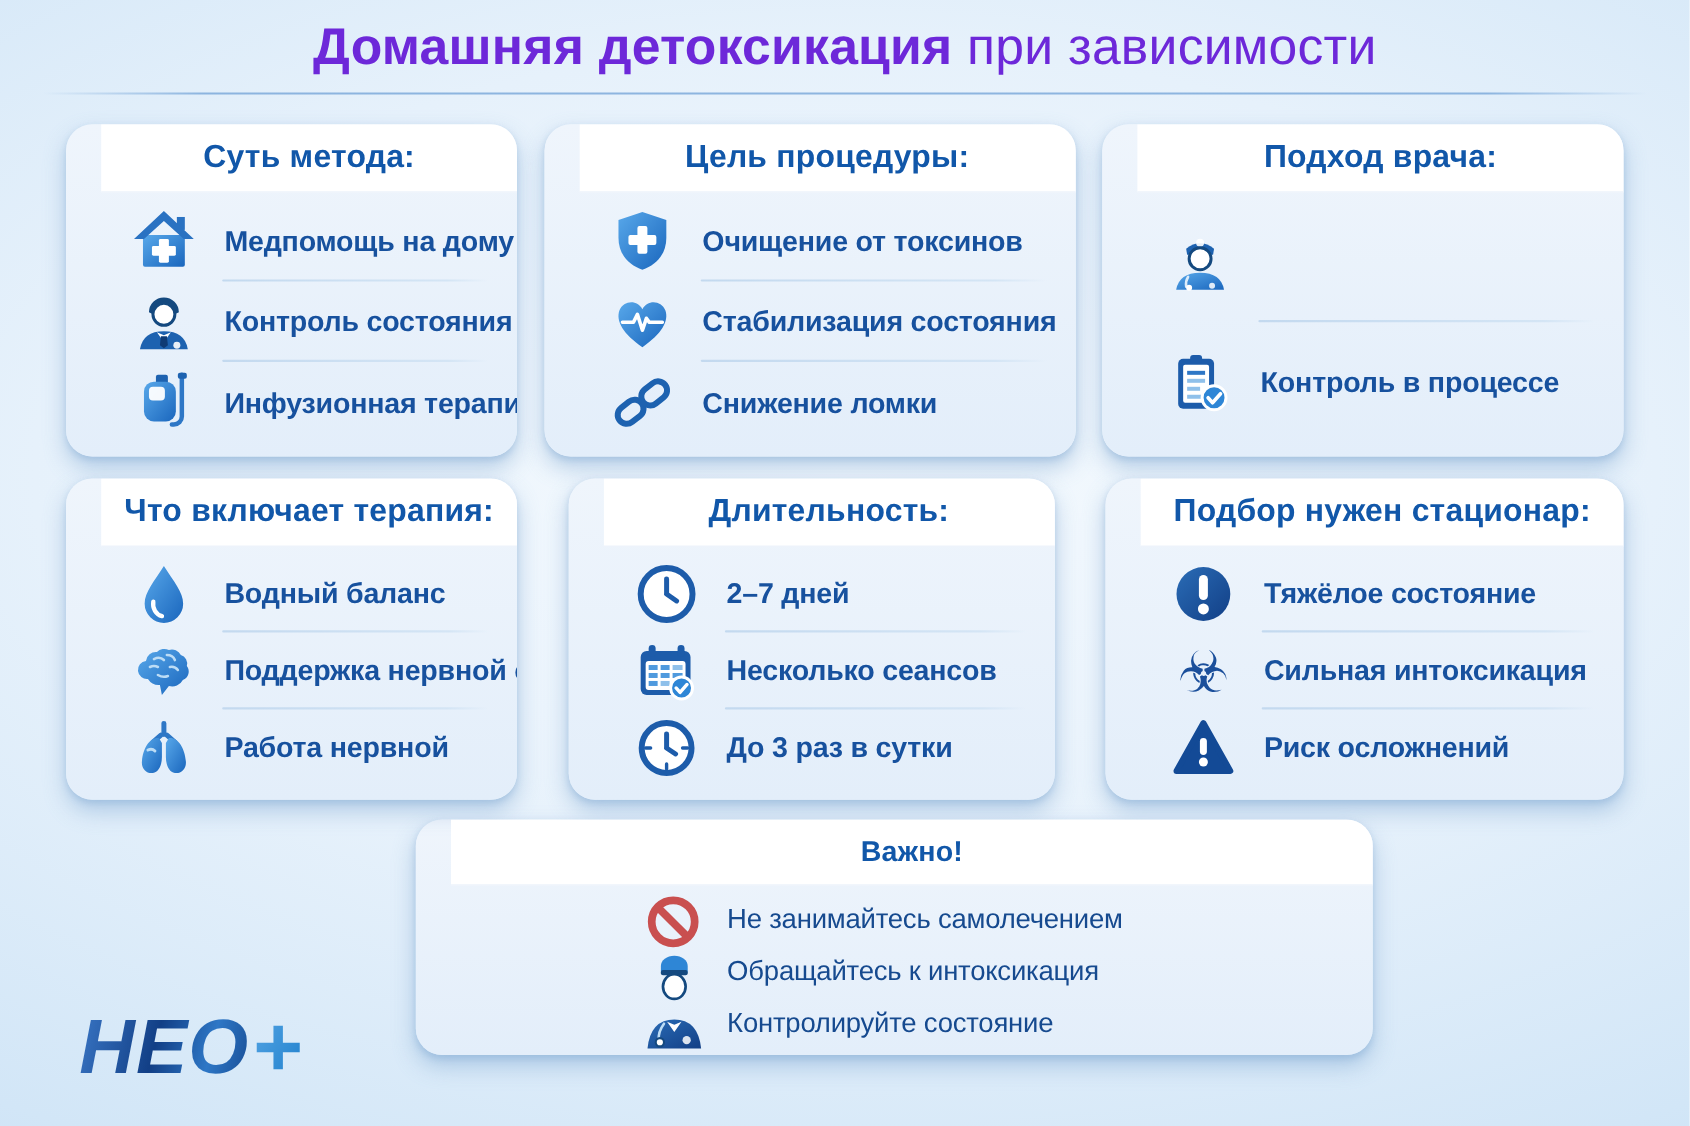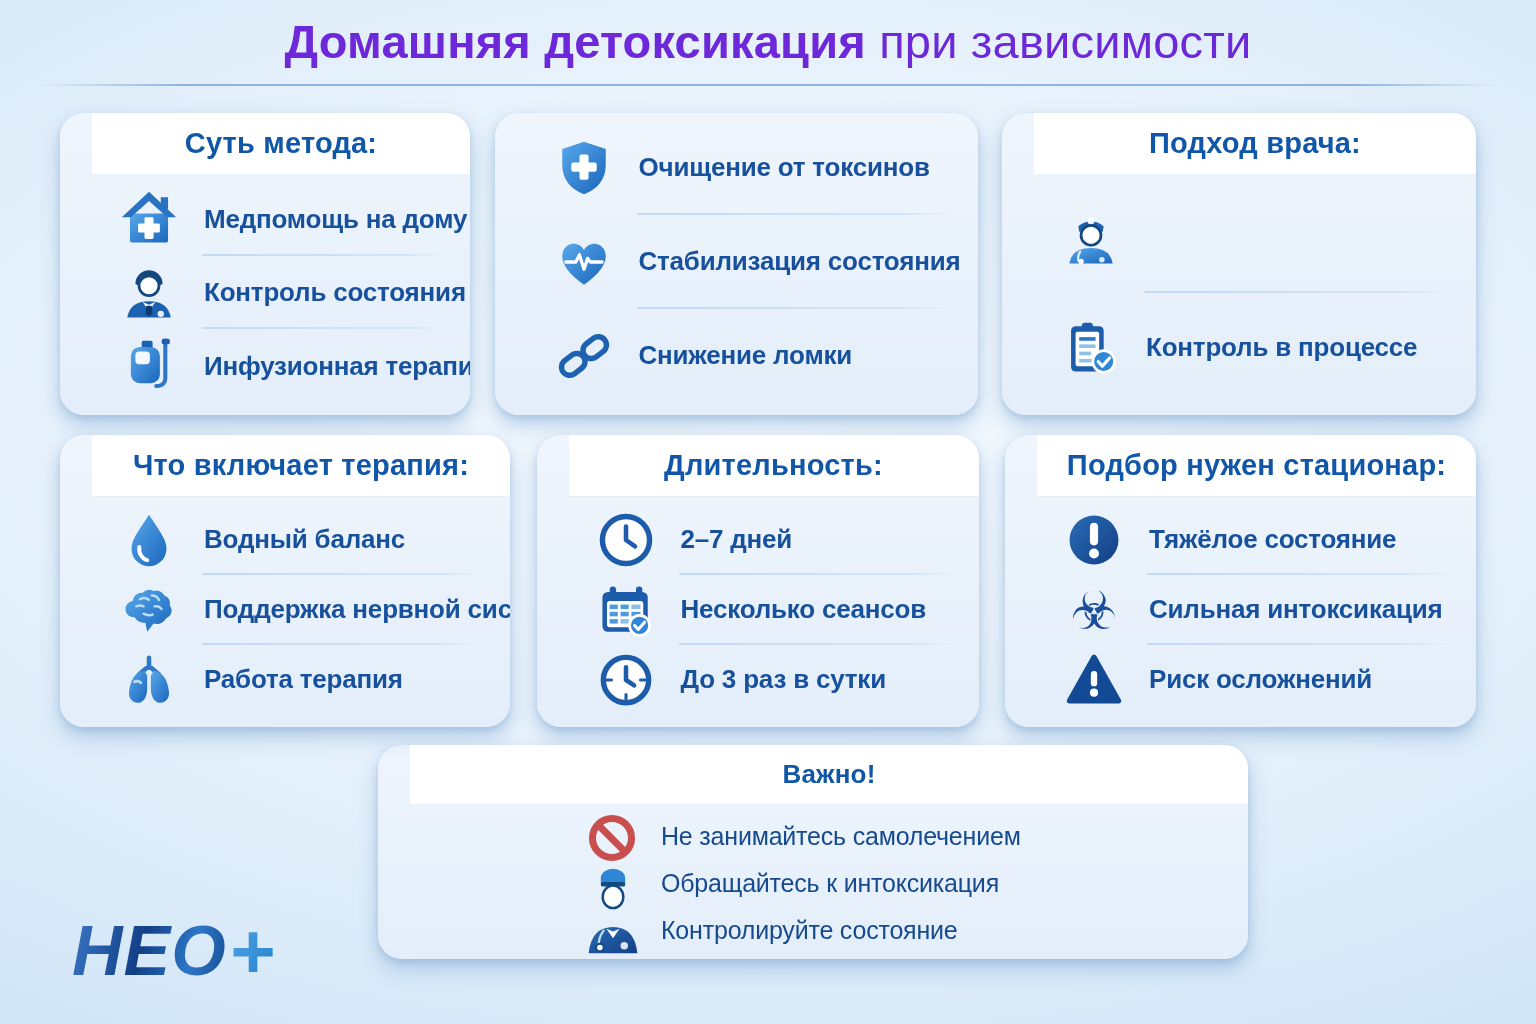--- a/index.html
+++ b/index.html
@@ -28,21 +28,21 @@
 
   .card {
     background:linear-gradient(180deg,#eff5fc 0%,#e3eefa 100%);
     border-radius:24px; overflow:hidden;
     box-shadow:0 10px 20px rgba(112,157,205,.45), 0 3px 6px rgba(112,157,205,.28);
     display:flex; flex-direction:column;padding-left:32px;
   }
   .row1 .card { height:302px; }
   .row2 .card { height:292px; }
   .w1{width:410px} .w2{width:483px} .w3{width:474px}
-  .w4{width:450px} .w5{width:442px} .w6{width:471px}
+  .w4{width:410px} .w5{width:442px} .w6{width:471px}
 
   .card-h {
     margin:0; flex:none; height:62px; background:#ffffff;
     display:flex; align-items:center; justify-content:center;
     font-size:29px; font-weight:700; color:#1157a9; letter-spacing:.2px;
     border-bottom:1px solid #e8f0fa;
   }
   .card-b { flex:1; display:flex; flex-direction:column; padding:8px 24px 12px 26px; }
   .item { flex:1; display:flex; align-items:center; gap:24px; position:relative; }
   .item:not(:last-child)::after {
@@ -137,20 +137,21 @@
                 <path d="M50,4 v42 a8,8 0 0 1 -8,8 h-2" fill="none" stroke="#2e77c6" stroke-width="4.5" stroke-linecap="round"></path>
                 <rect x="46" y="2" width="9" height="6" rx="2" fill="#1d62b0"></rect>
               </svg>
             </span>
             <span class="lbl">Инфузионная терапия</span>
           </div>
         </div>
       </section>
 
       <section class="card w2">
+        <h2 class="card-h">Цель процедуры:</h2>
         <div class="card-b">
           <div class="item">
             <span class="ic">
               <svg viewBox="0 0 64 64" width="58" height="58">
                 <path d="M32,3 L56,11 V29 C56,45 46,56 32,61 C18,56 8,45 8,29 V11 Z" fill="url(#gB)"></path>
                 <rect x="27" y="17" width="10" height="28" rx="2" fill="#fff"></rect>
                 <rect x="18" y="26" width="28" height="10" rx="2" fill="#fff"></rect>
               </svg>
             </span>
             <span class="lbl">Очищение от токсинов</span>
@@ -240,21 +241,21 @@
           <div class="item">
             <span class="ic">
               <svg viewBox="0 0 64 64" width="58" height="58">
                 <rect x="29.5" y="5" width="5" height="16" rx="2.5" fill="#2e77c6"></rect>
                 <path d="M29,19 l-8,7 M35,19 l8,7" stroke="#2e77c6" stroke-width="5" stroke-linecap="round"></path>
                 <path d="M27,22 c-9,-1 -16,10 -17,23 c-1,8 5,13 11,12 c6,-1 9,-8 9,-16 l0,-14 z" fill="url(#gB)"></path>
                 <path d="M37,22 c9,-1 16,10 17,23 c1,8 -5,13 -11,12 c-6,-1 -9,-8 -9,-16 l0,-14 z" fill="url(#gB)"></path>
                 <path d="M16,34 q4,-2 7,1" stroke="#bcdcf5" stroke-width="3" fill="none" stroke-linecap="round"></path>
               </svg>
             </span>
-            <span class="lbl">Работа терапия</span>
+            <span class="lbl">Работа нервной</span>
           </div>
         </div>
       </section>
 
       <section class="card w5">
         <h2 class="card-h">Длительность:</h2>
         <div class="card-b">
           <div class="item">
             <span class="ic">
               <svg viewBox="0 0 64 64" width="58" height="58">

